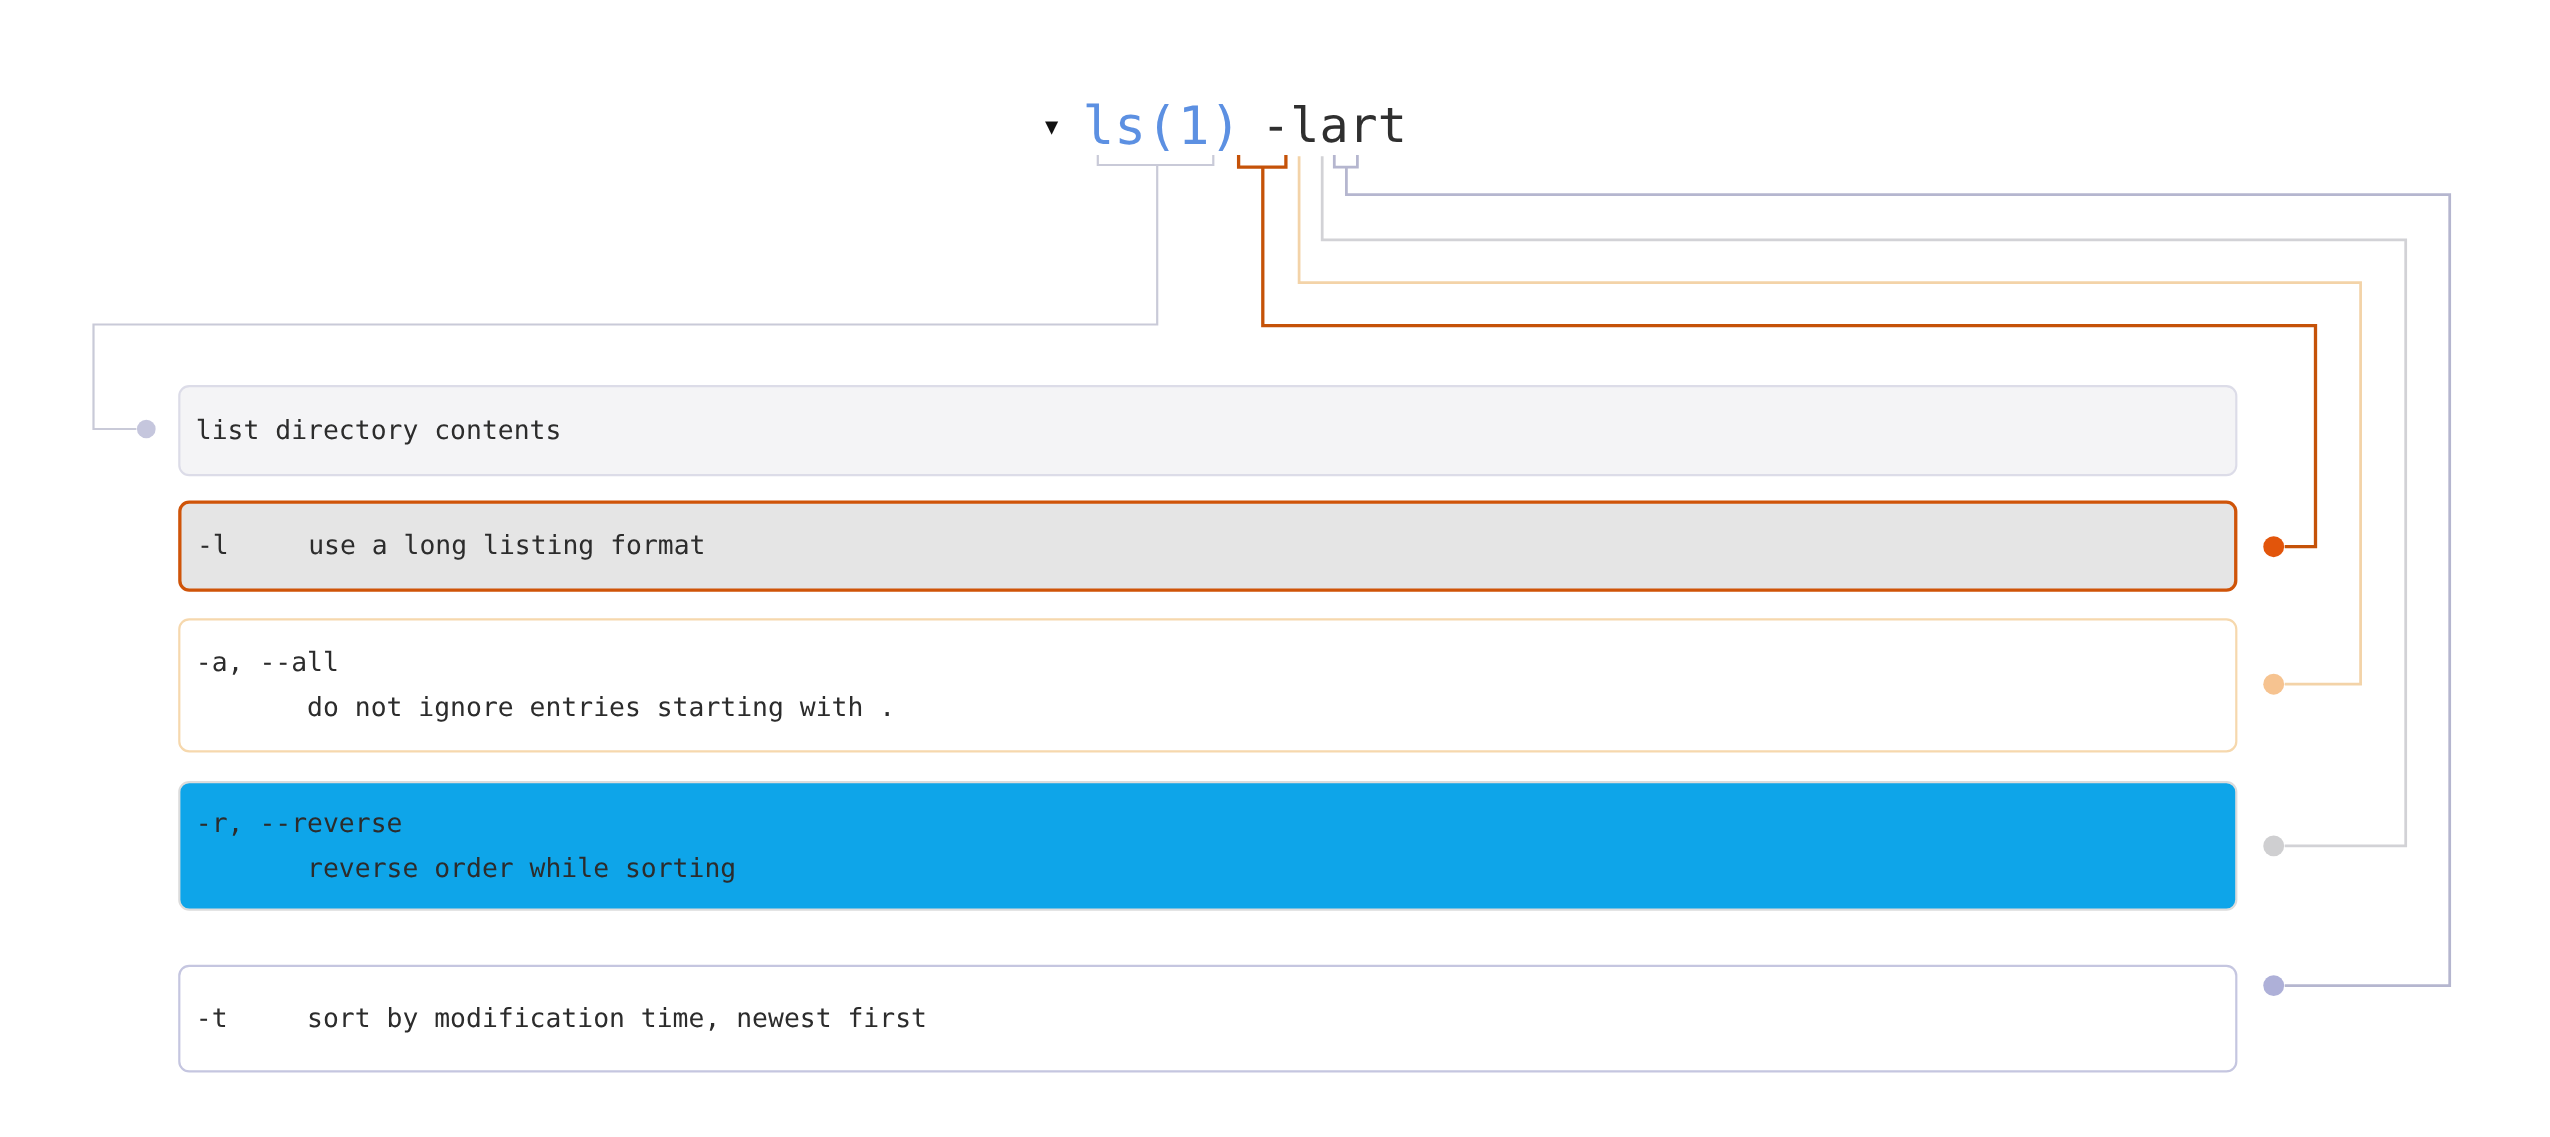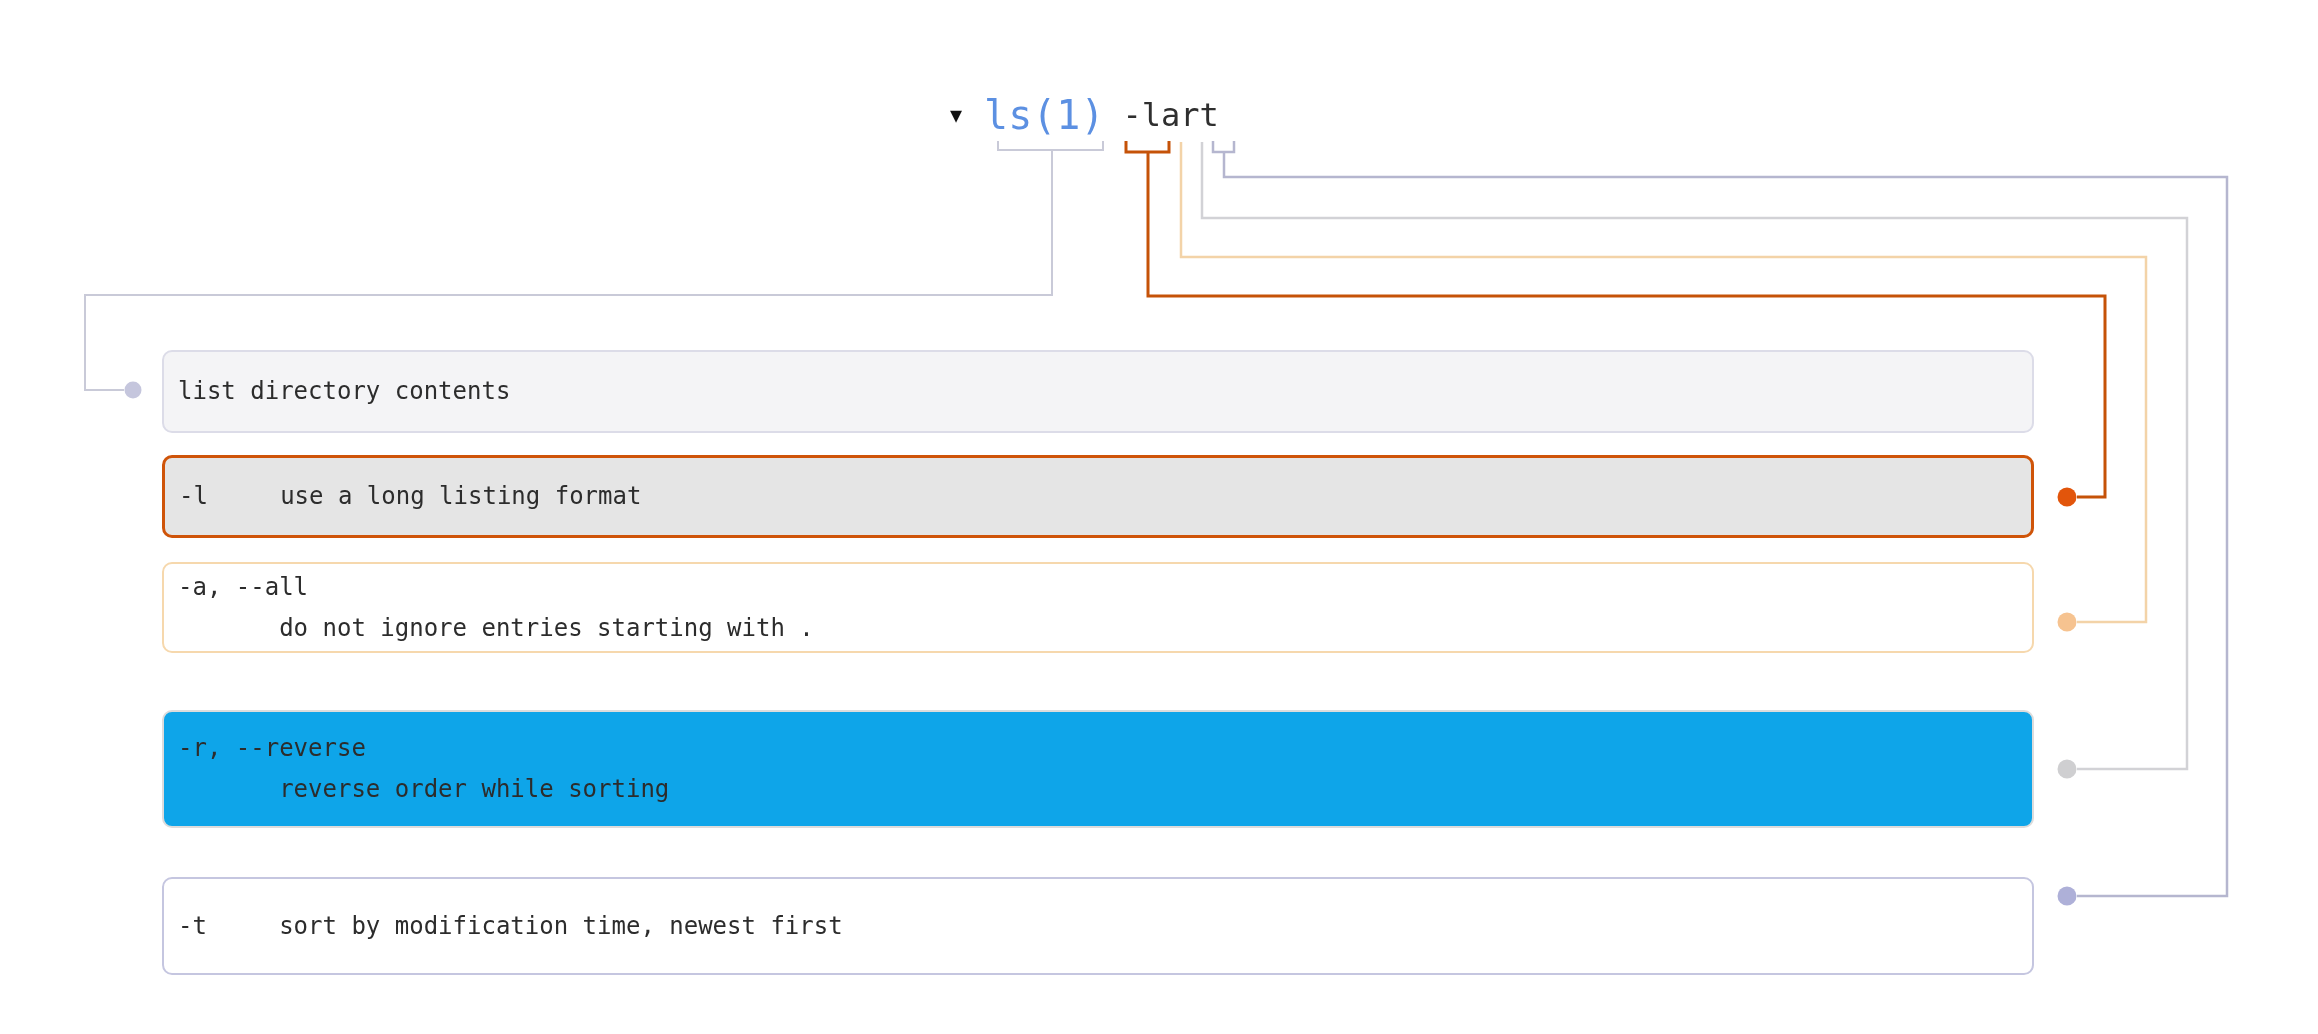--- a/index.html
+++ b/index.html
@@ -38,28 +38,28 @@
   }
   .expander {
     font-family: "DejaVu Sans", "Liberation Sans", sans-serif;
     font-size: 24px;
     line-height: 24px;
     color: #111111;
     cursor: pointer;
     margin-right: 22px;
   }
   .prog-link {
-    font-size: 40px;
+    font-size: 48px;
     line-height: 42px;
     text-decoration: none;
     cursor: pointer;
     letter-spacing: 0;
   }
   .cmd-args {
-    font-size: 32px;
+    font-size: 44px;
     line-height: 42px;
     color: #2f2f2f;
     margin-left: 18px;
     white-space: pre;
   }
   .expl-box {
     position: absolute;
     left: 162px;
     width: 1872px;
     box-sizing: border-box;
@@ -74,21 +74,21 @@
   .expl-box pre {
     margin: 0;
     font-family: inherit;
     font-size: 24px;
     line-height: 41px;
     white-space: pre;
     color: #2c2c2c;
   }
   #box-ls { top: 350px; height: 83px; }
   #box-l  { top: 455px; height: 83px; border-width: 3px; }
-  #box-a  { top: 562px; height: 91px; }
+  #box-a  { top: 562px; height: 122px; }
   #box-r  { top: 710px; height: 118px; }
   #box-t  { top: 853px; height: 98px; margin-top: 24px; }
 </style>
 </head>
 <body>
 
 <div class="canvas">
 
   <svg class="connectors" viewBox="0 0 2318 1034">
 

